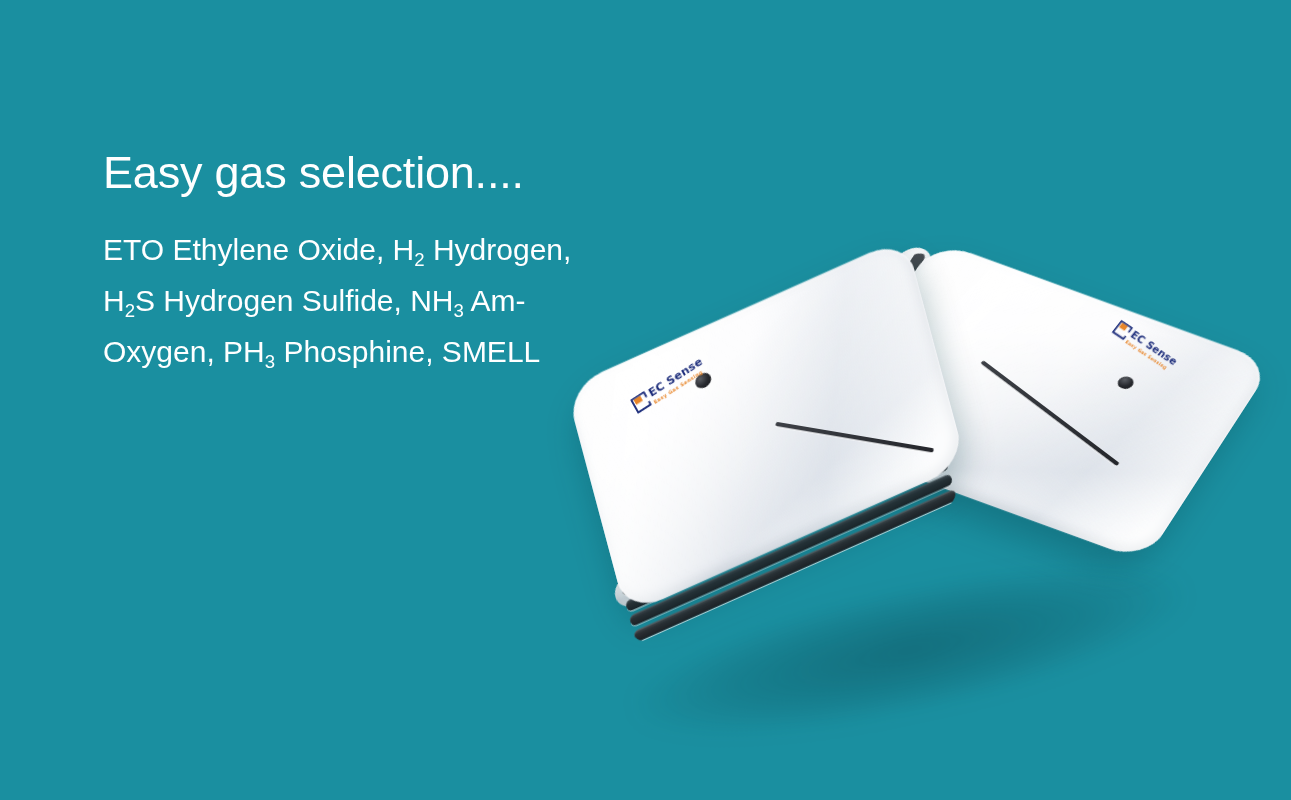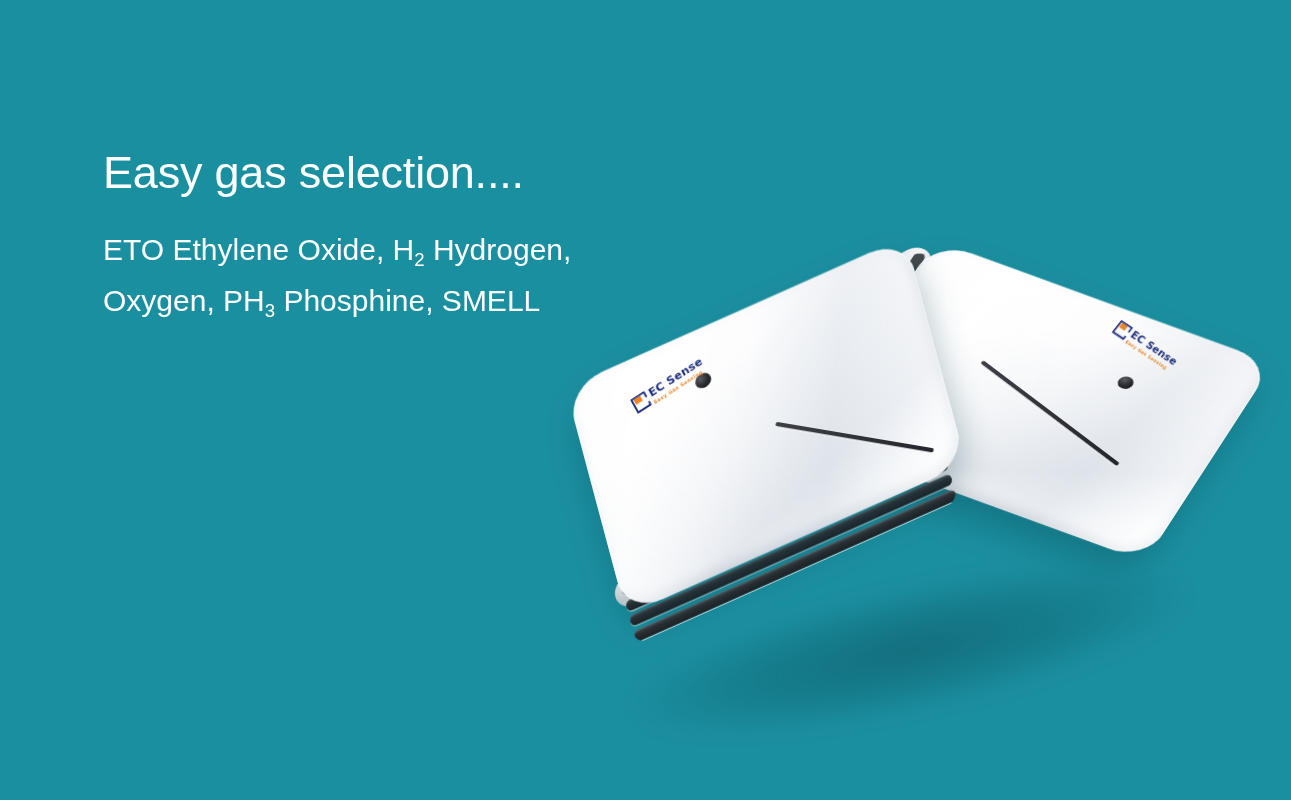--- a/index.html
+++ b/index.html
@@ -324,20 +324,21 @@
 </head>
 <body>
 
 <div class="slide" style="background: rgb(26, 143, 160);">
 
   <div class="text-block">
     <h1 class="headline">Easy gas selection....</h1>
 
     <div class="gas-list" style="color: rgb(255, 255, 255);">
       <span class="gas-line">ETO Ethylene Oxide, H<sub>2</sub> Hydrogen,</span>
+      <span class="gas-line">H<sub>2</sub>S  Hydrogen  Sulfide,  NH<sub>3</sub>  Am-</span>
       <span class="gas-line">Oxygen,   PH<sub>3</sub>   Phosphine,   SMELL</span>
     </div>
   </div>
 
   <div class="product-stage">
 
     <div class="ground-shadow"></div>
 
     <div class="device" id="device-back">
       <div class="dev-side"></div>

